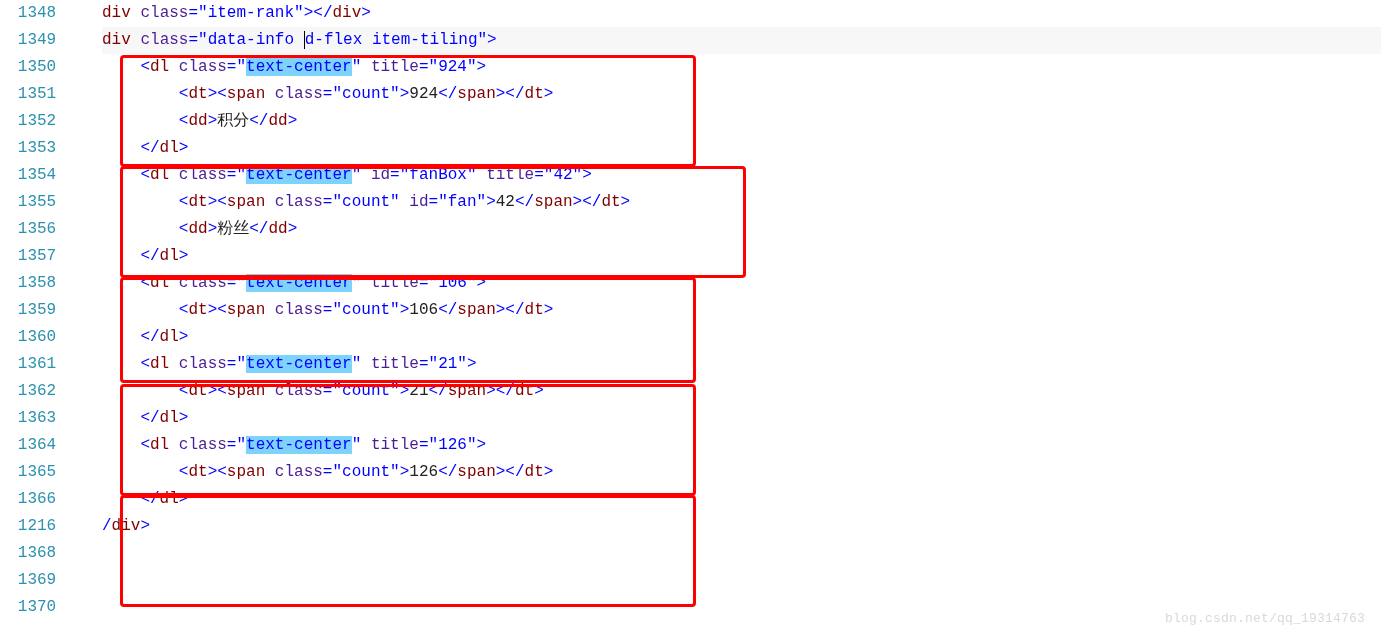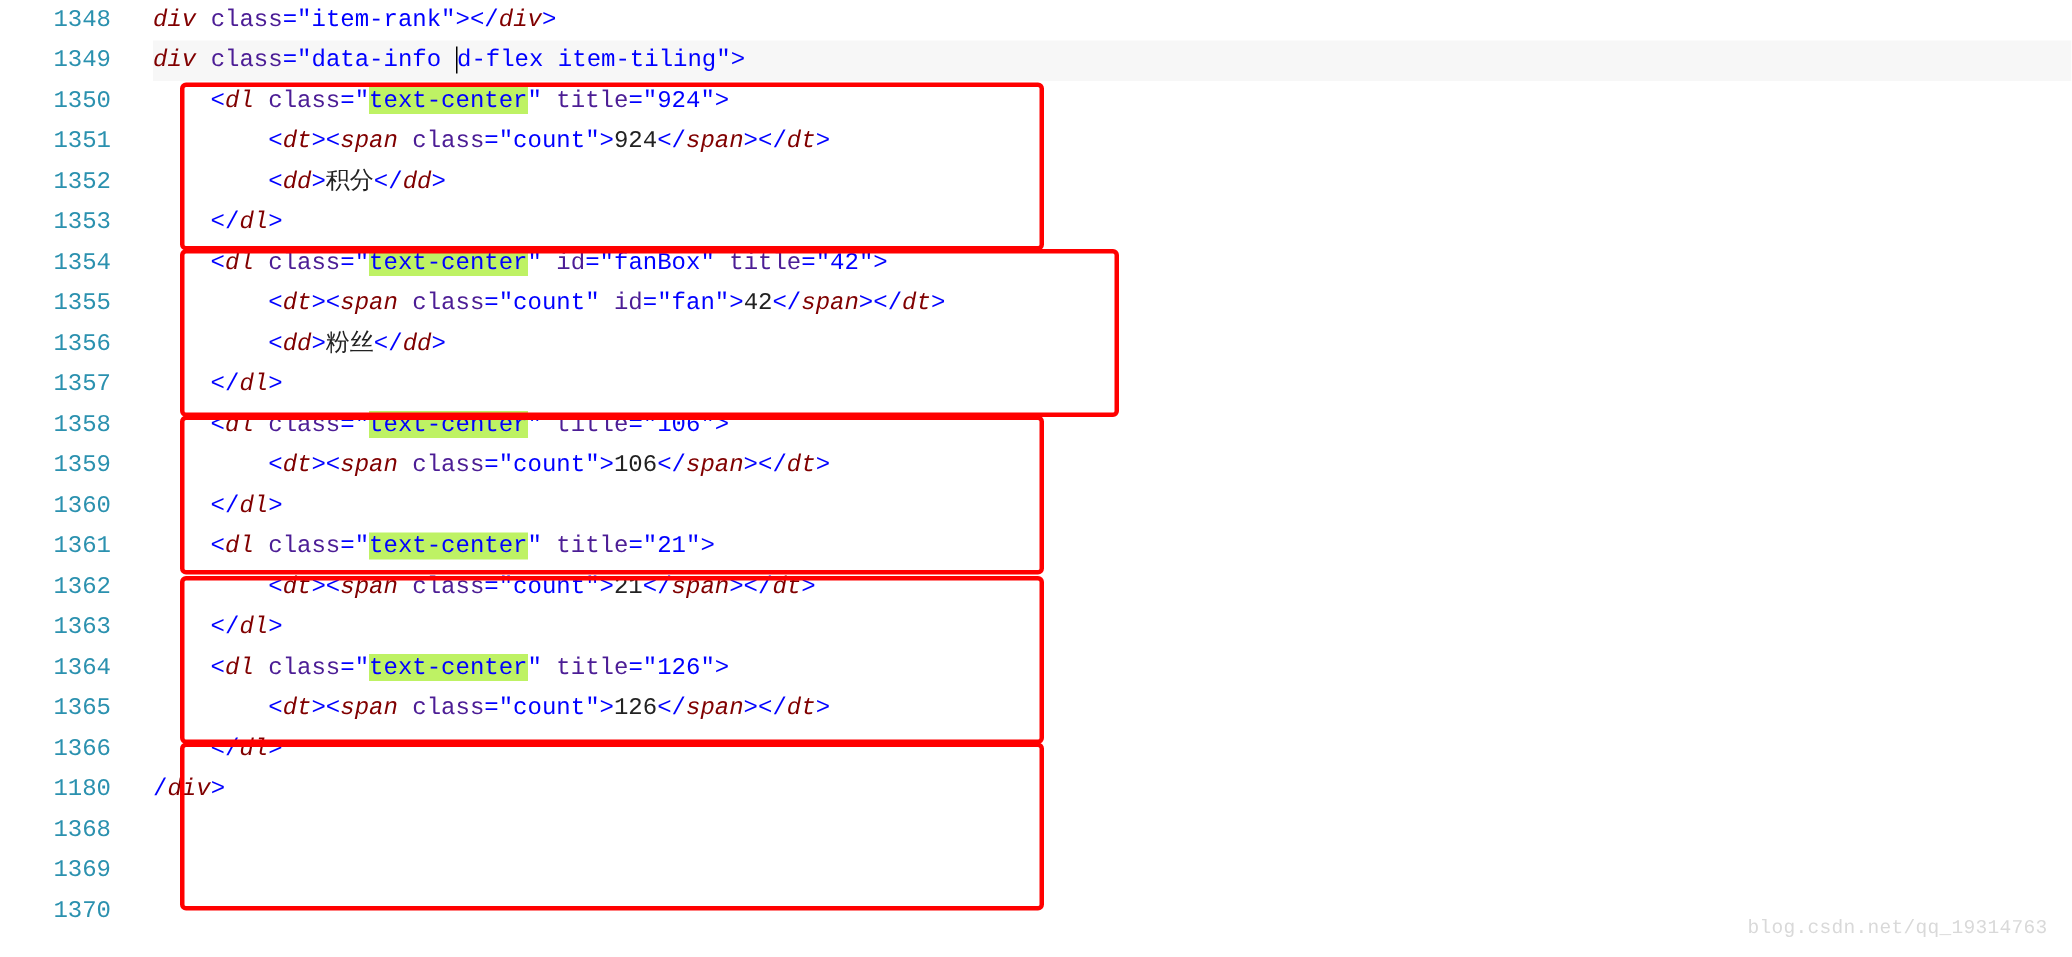--- a/index.html
+++ b/index.html
@@ -1,28 +1,28 @@
 <!DOCTYPE html>
 <html><head>
 <meta charset="utf-8">
 <style>
   html,body{margin:0;padding:0;background:#fff;width:1381px;height:638px;overflow:hidden;}
   body{font-family:Consolas,"Courier New",monospace;font-size:16px;line-height:27px;color:#000;}
   .editor{position:relative;}
-  .gutter{position:absolute;left:0;top:0;width:92px;text-align:right;color:#2b91af;}
+  .gutter{position:absolute;left:0;top:0;width:92px;text-align:center;color:#2b91af;}
   .gutter div{padding-right:18px;height:27px;}
   .code{position:absolute;left:102px;top:0;right:0;}
   .row{height:27px;white-space:pre;position:relative;}
   
-  .tag{color:#800000;font-style:italic;} 
+  .tag{color:#800000;} 
   .attr{color:#4c1d95;} 
   .val{color:#0000ff;}
   .ang{color:#0000ff;}
   
-  .hl{background:#bef264;}
+  .hl{background:#7dd3fc;}
   .cursor-line{background:#f7f7f7;}
   .tx{color:#222;}
   
   .box{position:absolute;border:3px solid #ff0000;border-radius:4px;pointer-events:none;}
   .cursor{display:inline-block;border-left:1px solid #000;height:18px;vertical-align:middle;margin:0;}
   .watermark{position:absolute;right:16px;bottom:6px;color:#d9d9d9;font-family:Liberation Mono, monospace;font-size:13px;letter-spacing:0.2px;}
 </style>
 </head>
 <body>
 
@@ -40,21 +40,21 @@
       <div>1357</div>
       <div>1358</div>
       <div>1359</div>
       <div>1360</div>
       <div>1361</div>
       <div>1362</div>
       <div>1363</div>
       <div>1364</div>
       <div>1365</div>
       <div>1366</div>
-      <div>1180</div>
+      <div>1216</div>
       <div>1368</div>
       <div>1369</div>
       <div>1370</div>
     </div>
   <div class="code">
 
     <div class="row"><span class="tag">div</span> <span class="attr">class</span><span class="ang">=</span><span class="val">"<span>item-rank</span>"</span><span class="ang">&gt;&lt;/</span><span class="tag">div</span><span class="ang">&gt;</span></div>
 
     <div class="row cursor-line"><span class="tag">div</span> <span class="attr">class</span><span class="ang">=</span><span class="val">"<span>data-info </span><span class="cursor"></span><span>d-flex item-tiling</span>"</span><span class="ang">&gt;</span></div>
 

